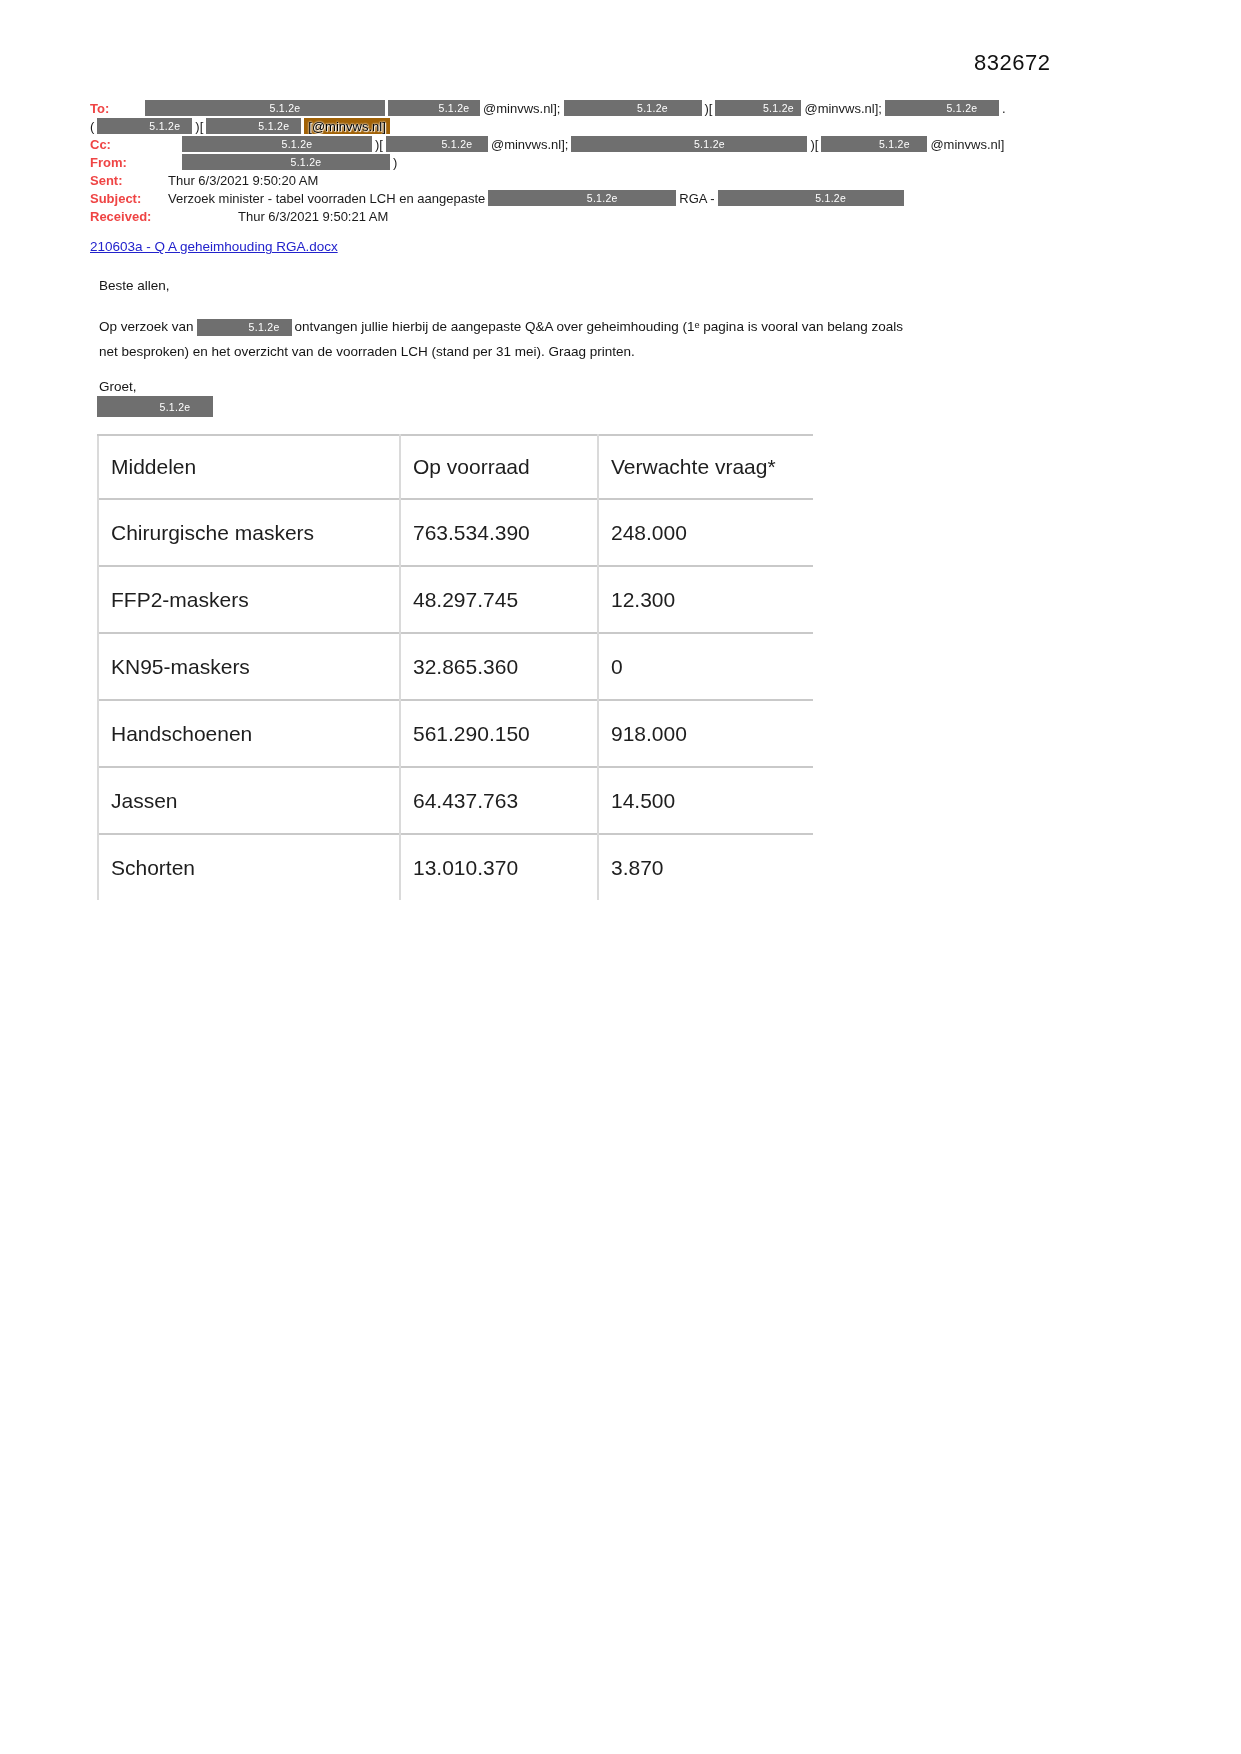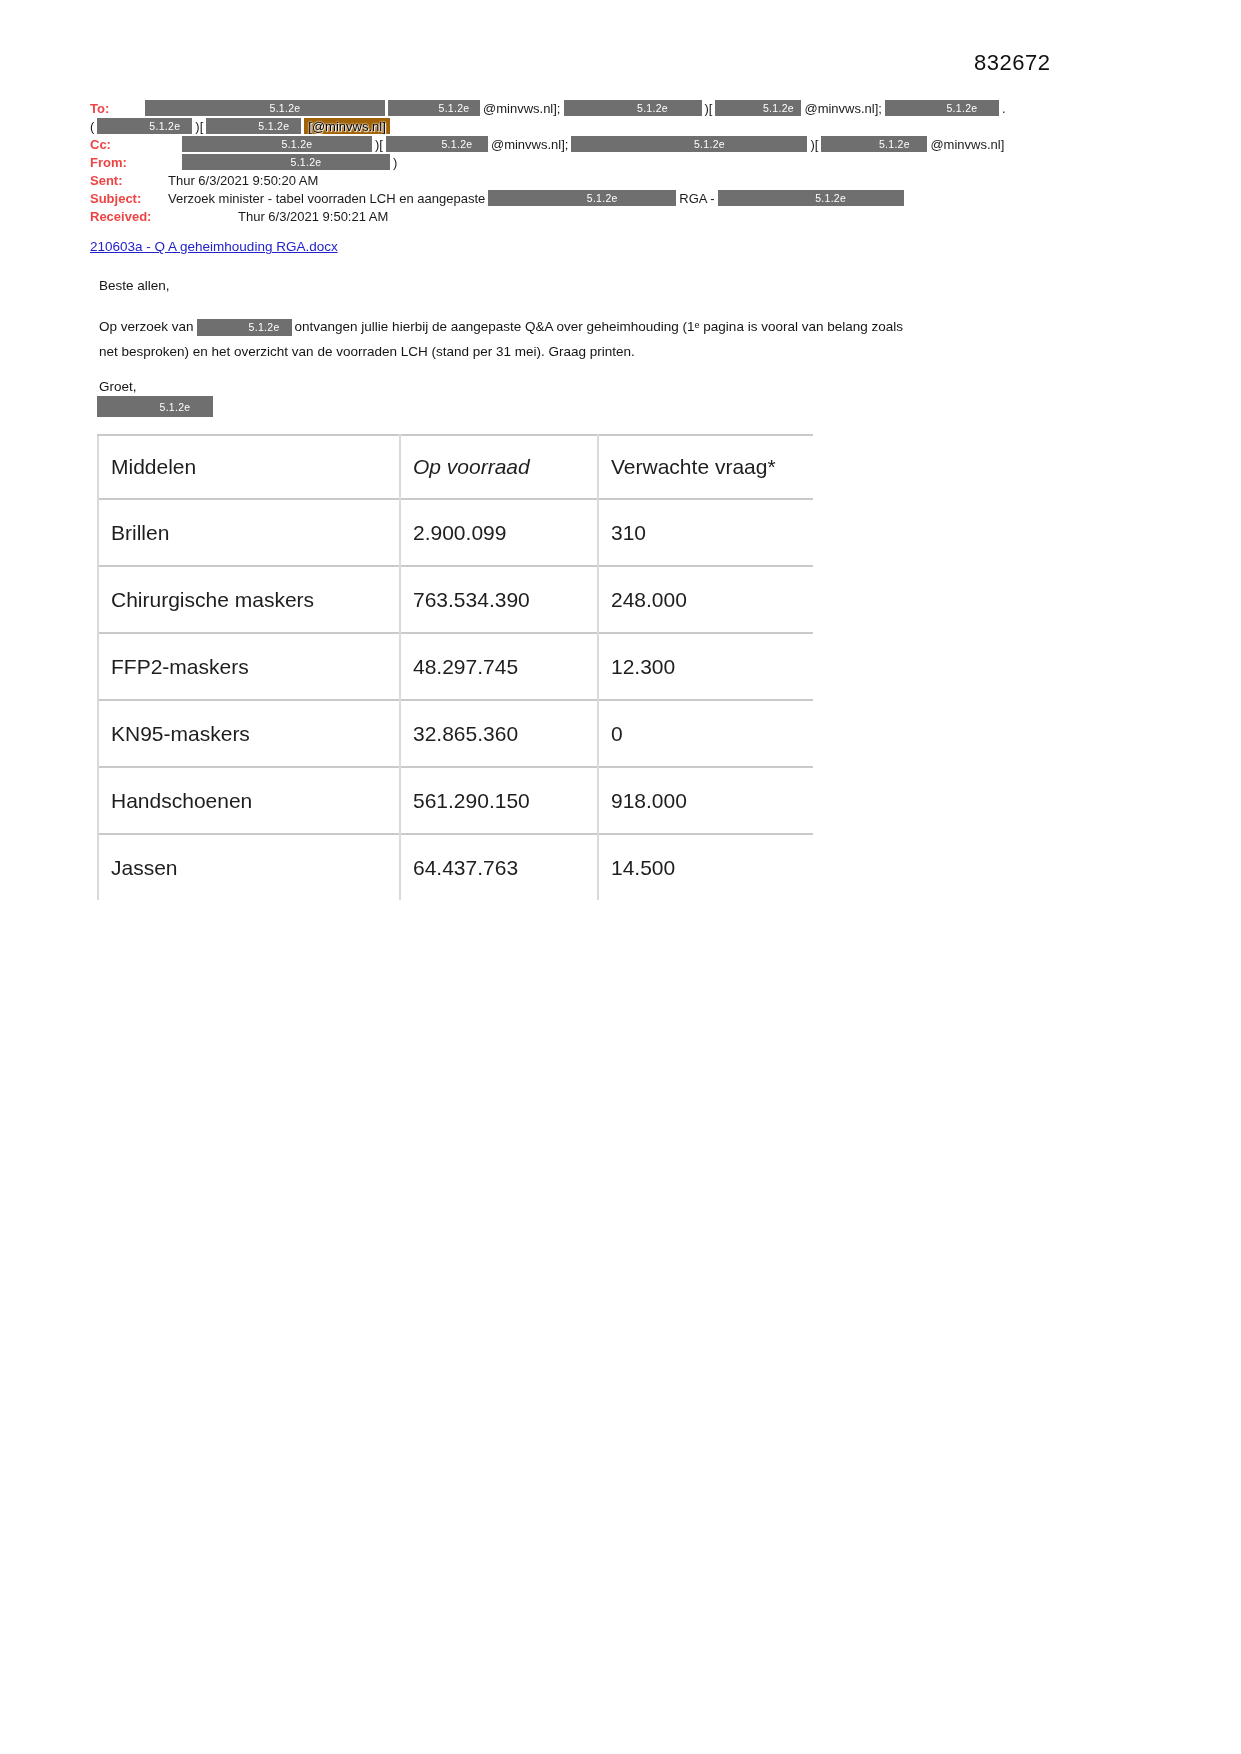--- a/index.html
+++ b/index.html
@@ -40,21 +40,21 @@
   
   .table-wrap { position:absolute; left:97px; top:434px; width:716px; height:513px; overflow:hidden; }
   table.stock { border-collapse:collapse; width:714px; table-layout:fixed; font-size:21px; color:#1e1e1e; background:#fff; }
   table.stock th, table.stock td {
     font-weight:normal; text-align:left; vertical-align:middle;
     padding:0 4px 0 12px; height:65px;
     border-top:2px solid #c9c9c9; border-left:2px solid #dadada; border-right:2px solid #dadada;
     overflow:hidden; white-space:nowrap;
   }
   table.stock tr.hdr th { height:62px; }
-  .col-m { width:284px; } .col-v { width:180px;font-style:italic; } .col-q { width:250px; }
+  .col-m { width:284px; } .col-v { width:180px; } .col-q { width:250px; }
 </style>
 </head>
 <body>
 
 <div class="page">
 
   <div class="doc-number">832672</div>
 
   <div class="email-header">
 
@@ -140,25 +140,20 @@
 
   <div class="table-wrap">
     <table class="stock">
       <tbody>
           <tr class="hdr">
         <th class="col-m">Middelen</th>
         <th class="col-v">Op voorraad</th>
         <th class="col-q">Verwachte vraag*</th>
       </tr>
       <tr>
-        <td>Brillen</td>
-        <td>2.900.099</td>
-        <td>310</td>
-      </tr>
-      <tr>
         <td>Chirurgische maskers</td>
         <td>763.534.390</td>
         <td>248.000</td>
       </tr>
       <tr>
         <td>FFP2-maskers</td>
         <td>48.297.745</td>
         <td>12.300</td>
       </tr>
       <tr>
@@ -169,17 +164,22 @@
       <tr>
         <td>Handschoenen</td>
         <td>561.290.150</td>
         <td>918.000</td>
       </tr>
       <tr>
         <td>Jassen</td>
         <td>64.437.763</td>
         <td>14.500</td>
       </tr>
+      <tr>
+        <td>Schorten</td>
+        <td>13.010.370</td>
+        <td>3.870</td>
+      </tr>
     </tbody>
       </table>
   </div>
 
 </div>
 
 </body></html>

